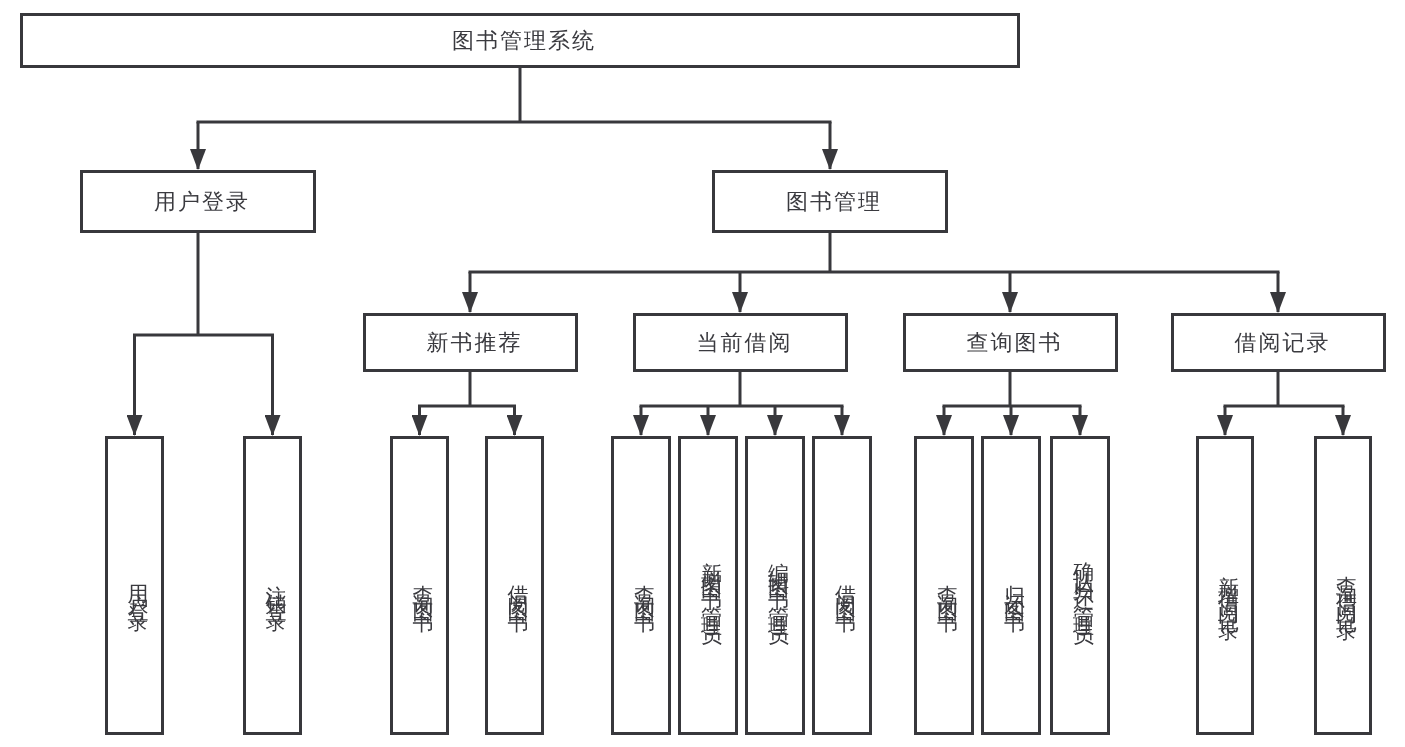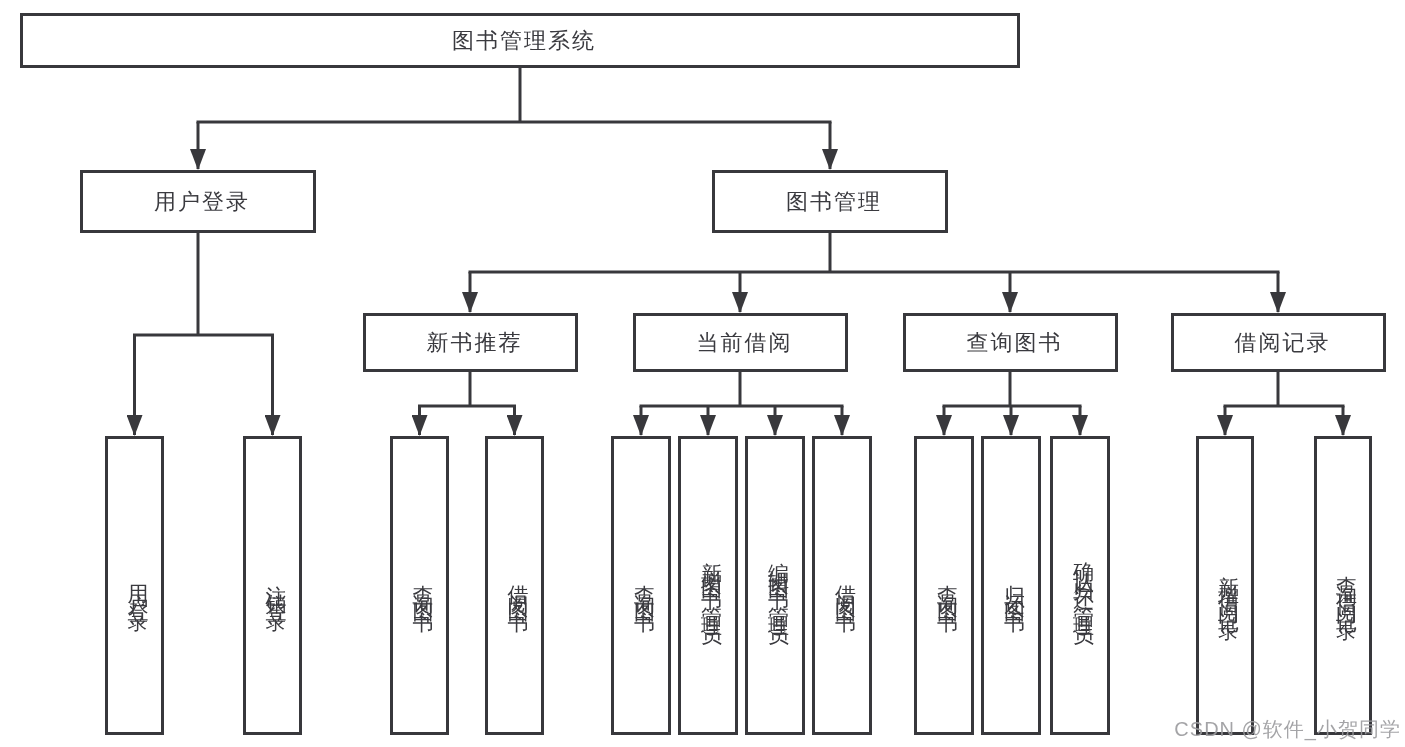--- a/index.html
+++ b/index.html
@@ -178,15 +178,14 @@
     <span class="vtxt">确认归还（管理员）</span>
   </div>
 
   <div class="node node--vert" style="left:1196px; top:436px; width:58px; height:299px;">
     <span class="vtxt">新增借阅记录</span>
   </div>
   <div class="node node--vert" style="left:1314px; top:436px; width:58px; height:299px;">
     <span class="vtxt">查询借阅记录</span>
   </div>
 
-  <div class="watermark">CSDN @软件_小贺同学</div>
 
 </div>
 
 </body></html>

